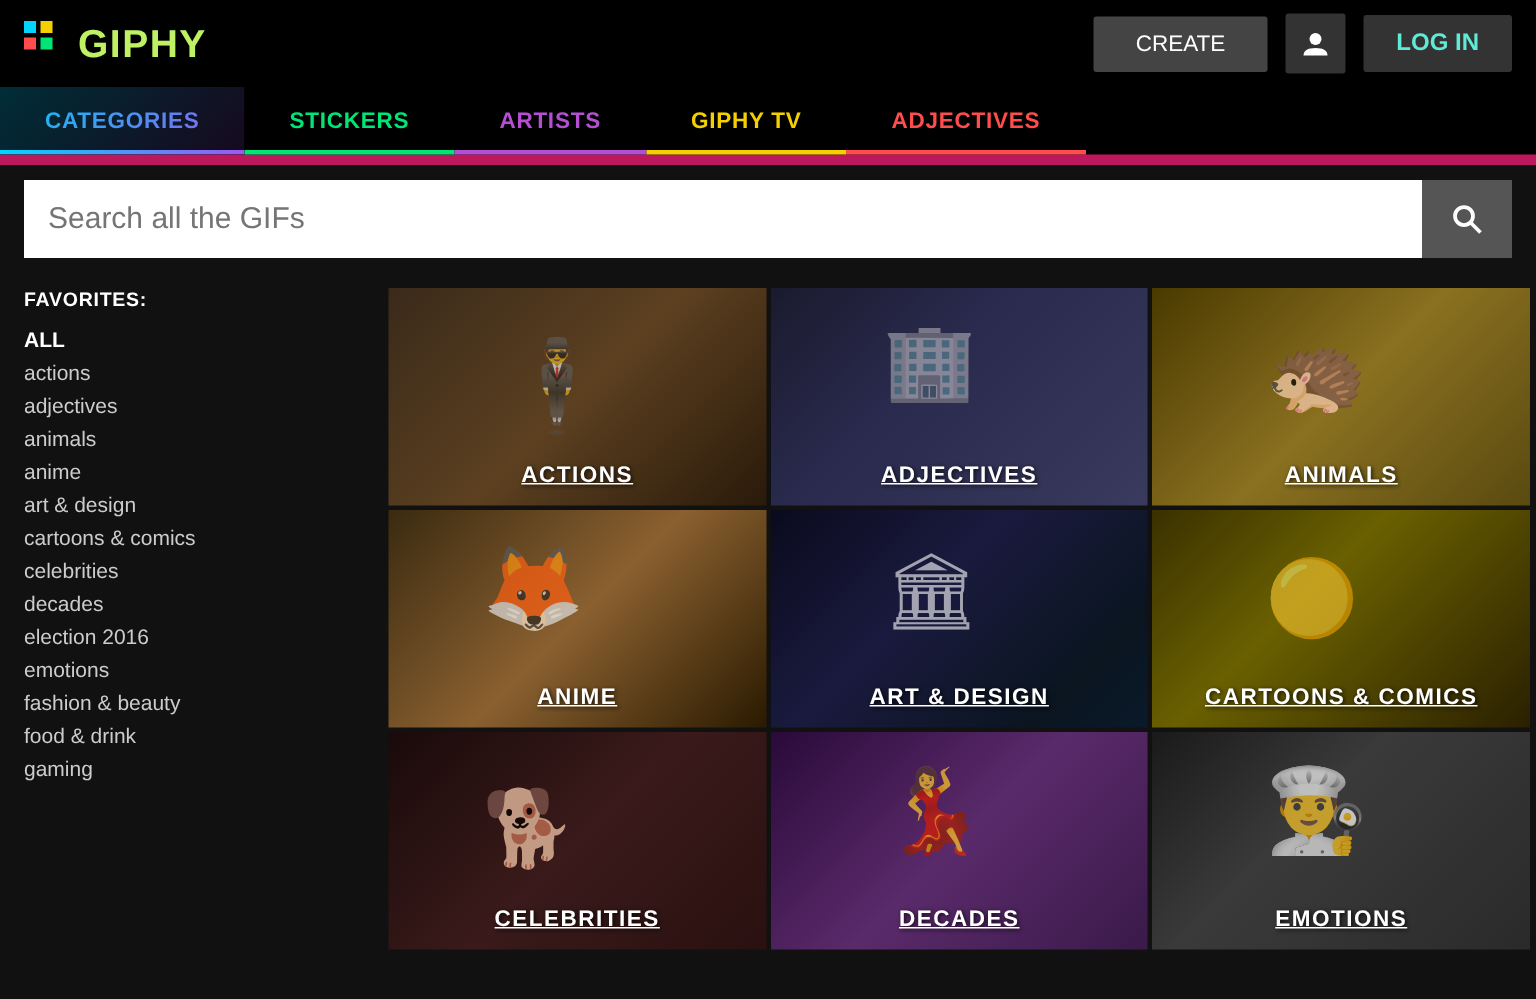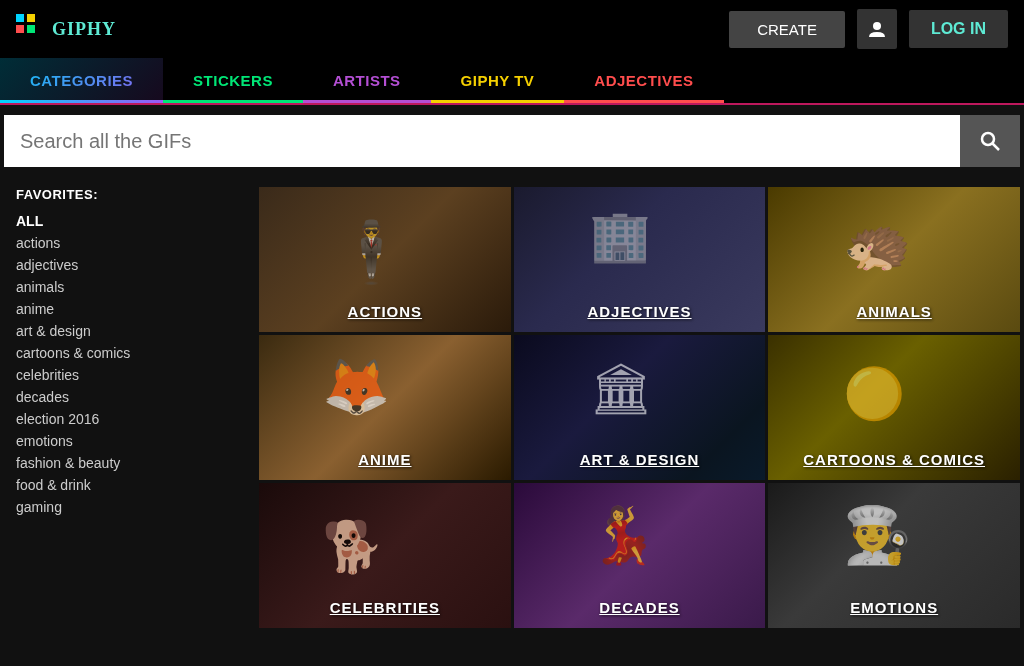--- a/index.html
+++ b/index.html
@@ -18,25 +18,24 @@
       display: flex;
       align-items: center;
       gap: 6px;
       margin-right: auto;
     }
     #logo-icon {
       width: 30px;
       height: 30px;
     }
     #logo-text {
-      font-size: 18px;
+      font-size: 26px;
       font-weight: 900;
-      color: #5eead4;
+      color: #bef264;
       letter-spacing: 1px;
-      font-family: Liberation Serif, serif;
     }
     #upload-btn {
       background: #9b59f5;
       color: #fff;
       border: none;
       padding: 10px 28px;
       font-size: 15px;
       font-weight: 700;
       cursor: pointer;
       border-radius: 2px;
@@ -72,21 +71,21 @@
       font-size: 16px;
       font-weight: 700;
       cursor: pointer;
       border-radius: 2px;
     }
 
     
     #nav-tabs {
       background: #000;
       display: flex;
-      border-bottom: 2px solid #be185d;
+      border-bottom: 7px solid #be185d;
     }
     .nav-tab {
       padding: 14px 30px;
       font-size: 15px;
       font-weight: 700;
       cursor: pointer;
       text-align: center;
       position: relative;
       letter-spacing: 0.5px;
     }
@@ -110,21 +109,21 @@
     .nav-tab-giphytv { color: #f5d000; }
     .nav-tab-giphytv::after { content: ''; position: absolute; bottom: 0; left: 0; right: 0; height: 3px; background: #f5d000; }
     .nav-tab-favorites { color: #ff4d4d; }
     .nav-tab-favorites::after { content: ''; position: absolute; bottom: 0; left: 0; right: 0; height: 3px; background: #ff4d4d; }
 
     
     #search-bar {
       background: #fff;
       display: flex;
       align-items: center;
-      margin: 10px 4px;
+      margin: 10px 16px;
       height: 52px;
     }
     #search-input {
       flex: 1;
       border: none;
       outline: none;
       font-size: 20px;
       padding: 0 16px;
       color: #aaa;
       height: 100%;

